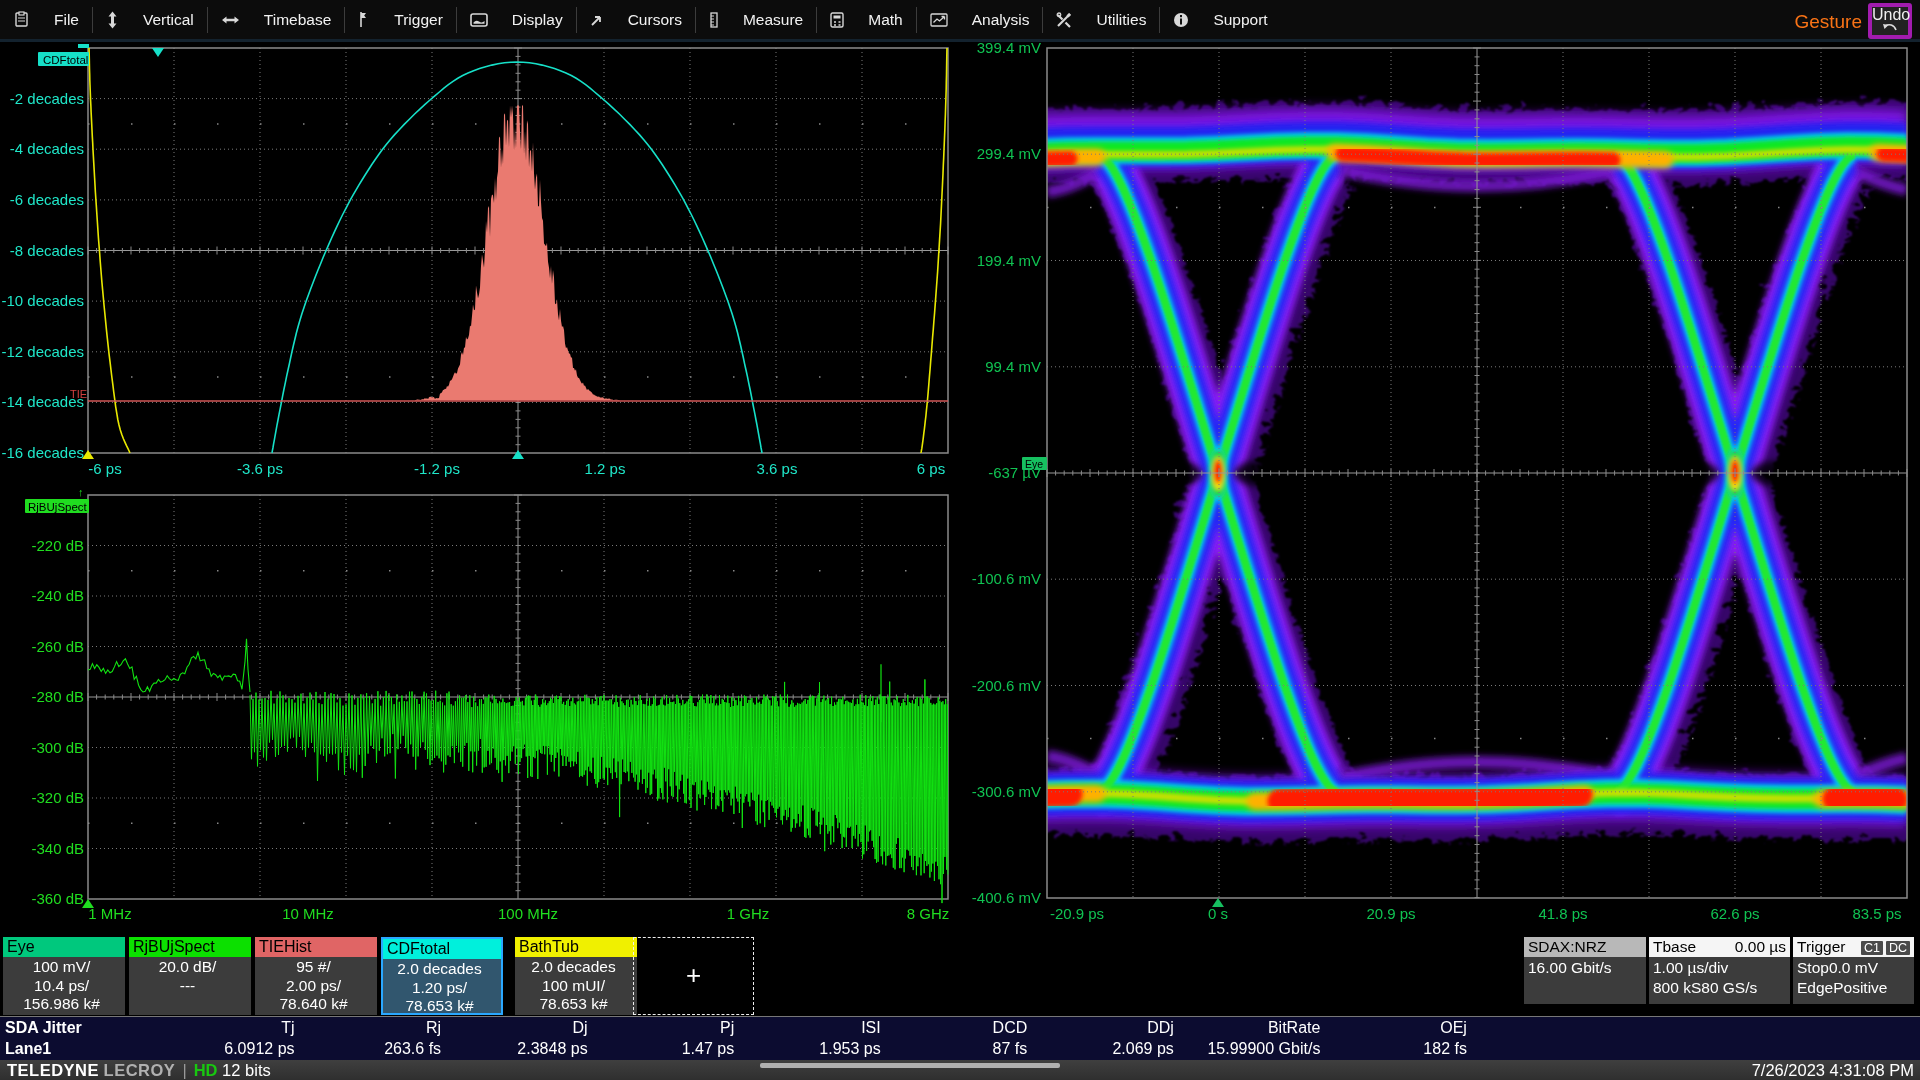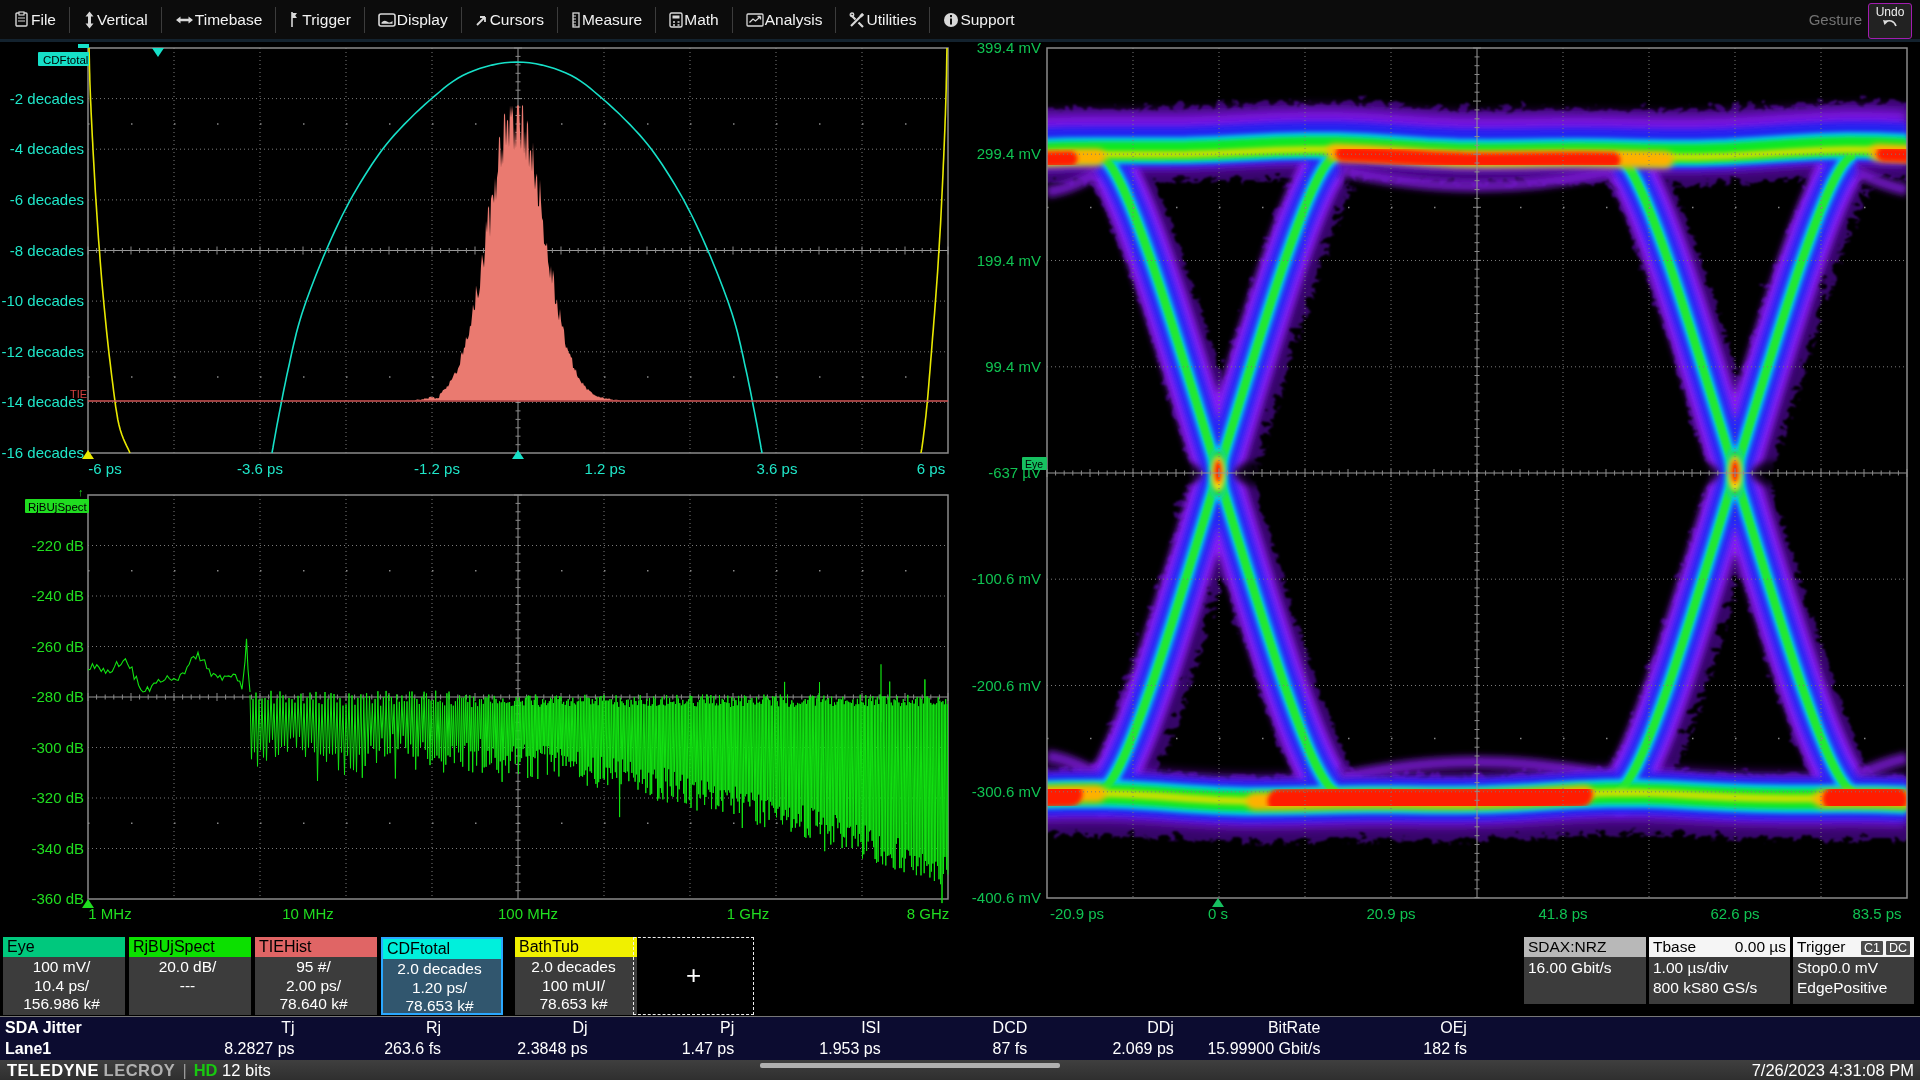--- a/index.html
+++ b/index.html
@@ -1,20 +1,20 @@
 <!DOCTYPE html>
 <html><head><meta charset="utf-8"><style>
 *{margin:0;padding:0;box-sizing:border-box}
 html,body{width:1920px;height:1080px;background:#000;overflow:hidden;font-family:"Liberation Sans",sans-serif}
 #menubar{position:absolute;left:0;top:0;width:1920px;height:42px;background:#0c0c0c;display:flex;align-items:center;border-bottom:3px solid #13222e}
-.mi{display:flex;align-items:center;gap:1px;padding:0 13px;color:#f2f2f2;font-size:15.5px}
+.mi{display:flex;align-items:center;gap:24px;padding:0 13px;color:#f2f2f2;font-size:15.5px}
 .mi svg{display:block}
 .msep{width:1px;height:26px;background:#3c3c3c}
-#gesture{position:absolute;right:58px;top:11px;color:#737373;font-size:15px}
-#undo{position:absolute;right:8px;top:3px;width:44px;height:36px;background:#222;border:1px solid #a21caf;border-radius:3px;color:#eee;font-size:12px;text-align:center;line-height:12px;padding-top:2px}
+#gesture{position:absolute;right:58px;top:11px;color:#f97316;font-size:19px}
+#undo{position:absolute;right:8px;top:3px;width:44px;height:36px;background:#222;border:4px solid #a21caf;border-radius:3px;color:#eee;font-size:16px;text-align:center;line-height:12px;padding-top:2px}
 #bottom{position:absolute;left:0;top:935px;width:1920px;height:145px;background:#000}
 .dbox{position:absolute;top:2px;width:122px;height:78px;overflow:hidden}
 .dhdr{height:20px;color:#000;font-size:16px;padding:1px 0 0 4px;line-height:18px}
 .dbody{height:58px;color:#fff;font-size:15.5px;text-align:center;padding:1px 5px 0 0;line-height:18.7px}
 #plusbox{position:absolute;left:633px;top:2px;width:121px;height:78px;border:1px dashed #eee;color:#fff;font-size:26px;text-align:center;line-height:74px;font-weight:400}
 .ibox{position:absolute;top:2px;height:67px;font-size:15.5px}
 .ihdr{height:20px;color:#000;padding:1px 4px 0 4px;display:flex;justify-content:space-between;line-height:18px}
 .ibody{height:47px;background:#3c3c3c;color:#fff;padding:1px 4px 0 4px}
 .ir{display:flex;justify-content:flex-start;line-height:19.5px}
 .chip{background:#4a4a4a;color:#fff;font-size:12.5px;padding:0 3px;margin-left:3px;border-radius:1px}
@@ -445,21 +445,21 @@
         <div class="tc">Dj</div>
         <div class="tc">Pj</div>
         <div class="tc">ISI</div>
         <div class="tc">DCD</div>
         <div class="tc">DDj</div>
         <div class="tc">BitRate</div>
         <div class="tc">OEj</div>
       </div>
 <div class="trow">
         <div class="tl"><b>Lane1</b></div>
-        <div class="tc">8.2827 ps</div>
+        <div class="tc">6.0912 ps</div>
         <div class="tc">263.6 fs</div>
         <div class="tc">2.3848 ps</div>
         <div class="tc">1.47 ps</div>
         <div class="tc">1.953 ps</div>
         <div class="tc">87 fs</div>
         <div class="tc">2.069 ps</div>
         <div class="tc">15.99900 Gbit/s</div>
         <div class="tc">182 fs</div>
       </div>
 </div>

